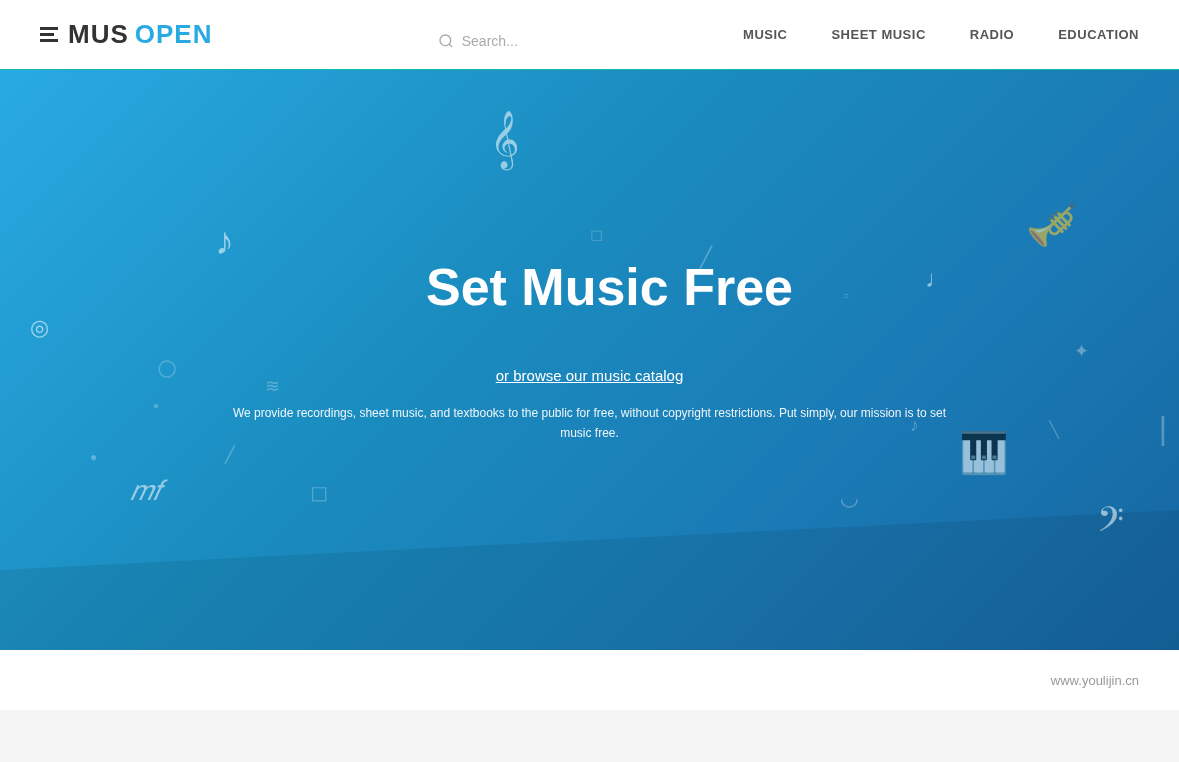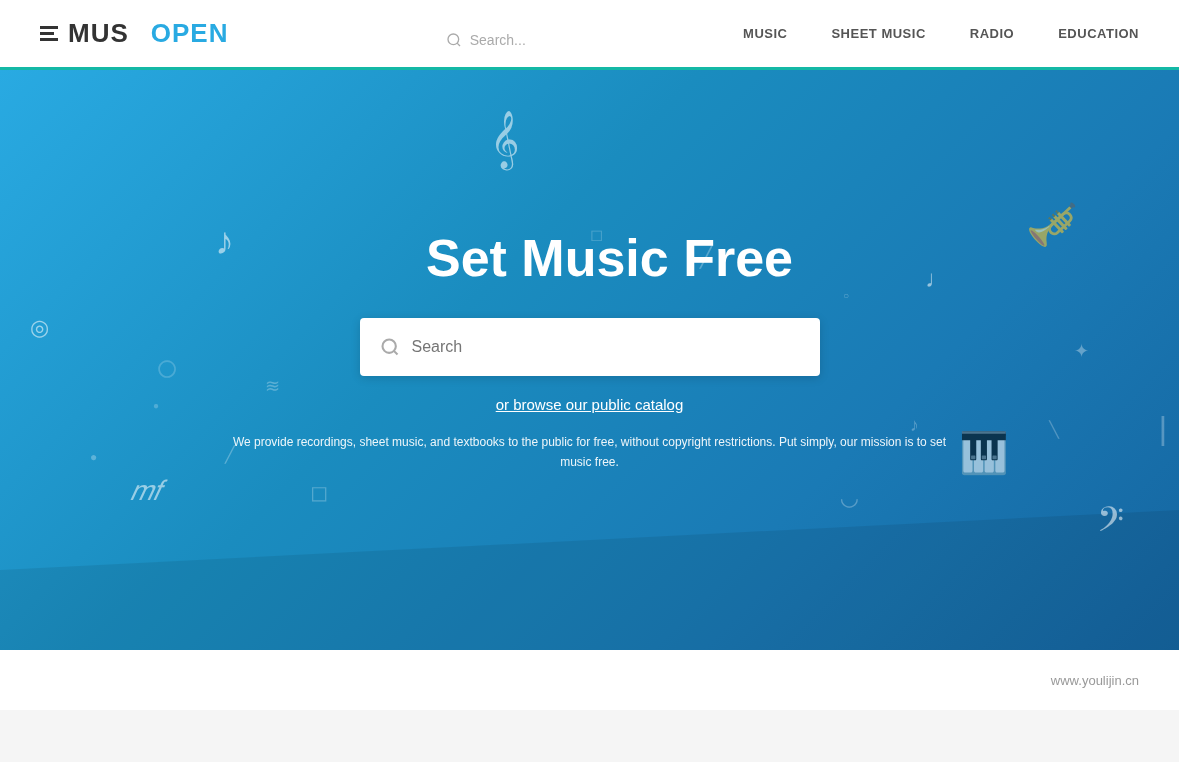--- a/index.html
+++ b/index.html
@@ -6,21 +6,21 @@
     body { font-family: 'Arial', sans-serif; background: #f5f5f5; width: 1179px; }
 
     
     .navbar {
       background: #fff;
       height: 70px;
       display: flex;
       align-items: center;
       justify-content: space-between;
       padding: 0 40px;
-      border-bottom: 3px solid #14b8a6;
+      border-bottom: 1px solid #14b8a6;
       position: relative;
       z-index: 10;
     }
     .logo {
       display: flex;
       align-items: center;
       gap: 6px;
       text-decoration: none;
     }
     .logo-bars {
@@ -40,21 +40,20 @@
       font-size: 26px;
       font-weight: 700;
       color: #333;
       letter-spacing: 1px;
     }
     .logo-text-open {
       font-size: 26px;
       font-weight: 700;
       color: #29aae2;
       letter-spacing: 1px;
-      margin-left: 16px;
     }
     .nav-search {
       display: flex;
       align-items: center;
       gap: 8px;
       color: #aaa;
       font-size: 14px;
       margin-top: 12px;
     }
     .nav-search svg { color: #aaa; }
@@ -246,28 +245,21 @@
   <span class="music-icon" style="top:350px;right:120px;font-size:16px;opacity:0.45;">╲</span>
 
   <span class="music-icon" style="top:345px;right:260px;font-size:18px;opacity:0.5;">♪</span>
 
   <span class="music-icon" style="top:330px;right:1020px;font-size:10px;opacity:0.4;">●</span>
 
   <span class="music-icon" style="top:340px;right:12px;font-size:32px;opacity:0.5;">|</span>
 
   <h1 class="hero-title">Set Music Free</h1>
 
-  <div class="hero-search-box">
-    <svg width="20" height="20" viewBox="0 0 24 24" fill="none" stroke="#aaa" stroke-width="2.5">
-      <circle cx="11" cy="11" r="8"></circle>
-        <line x1="21" y1="21" x2="16.65" y2="16.65"></line>
-    </svg>
-    <input class="hero-search-input" type="text" placeholder="Search" style="">
-  </div>
-
-  <a class="hero-browse-link" href="#">or browse our public catalog</a>
+
+  <a class="hero-browse-link" href="#">or browse our music catalog</a>
 
   <p class="hero-description">We provide recordings, sheet music, and textbooks to the public for free, without copyright restrictions. Put simply, our mission is to set music free.</p>
 </section>
 
 <div class="footer-bar">
   <span class="footer-url">www.youlijin.cn</span>
 </div>
 
 </body></html>

